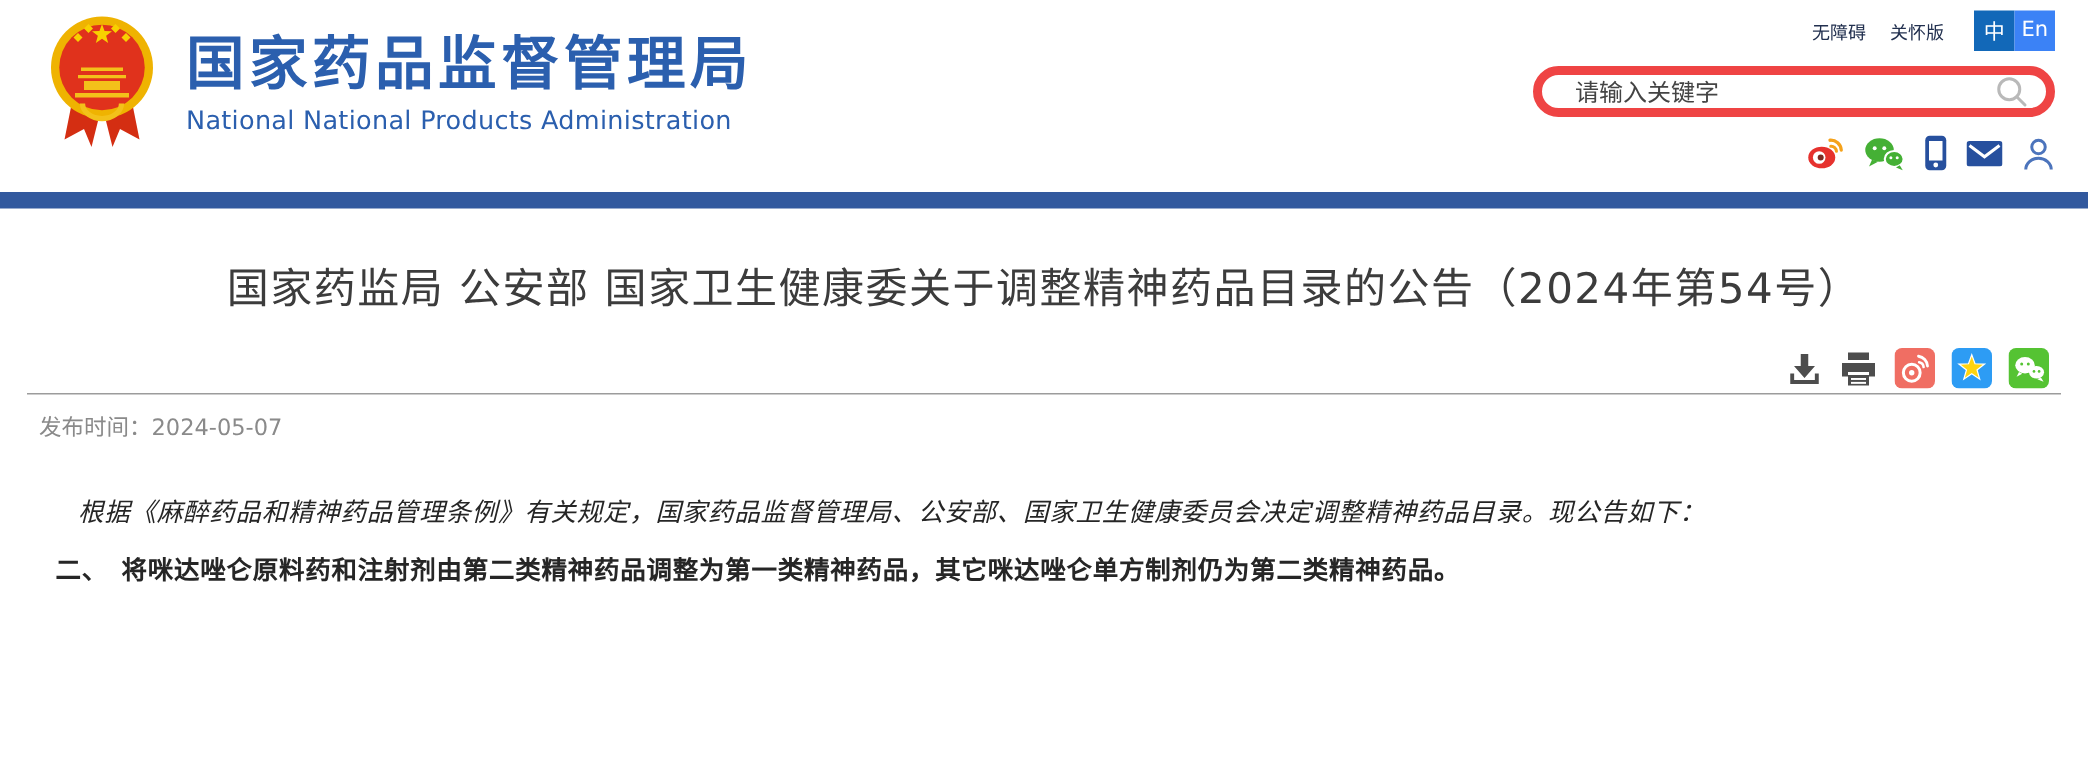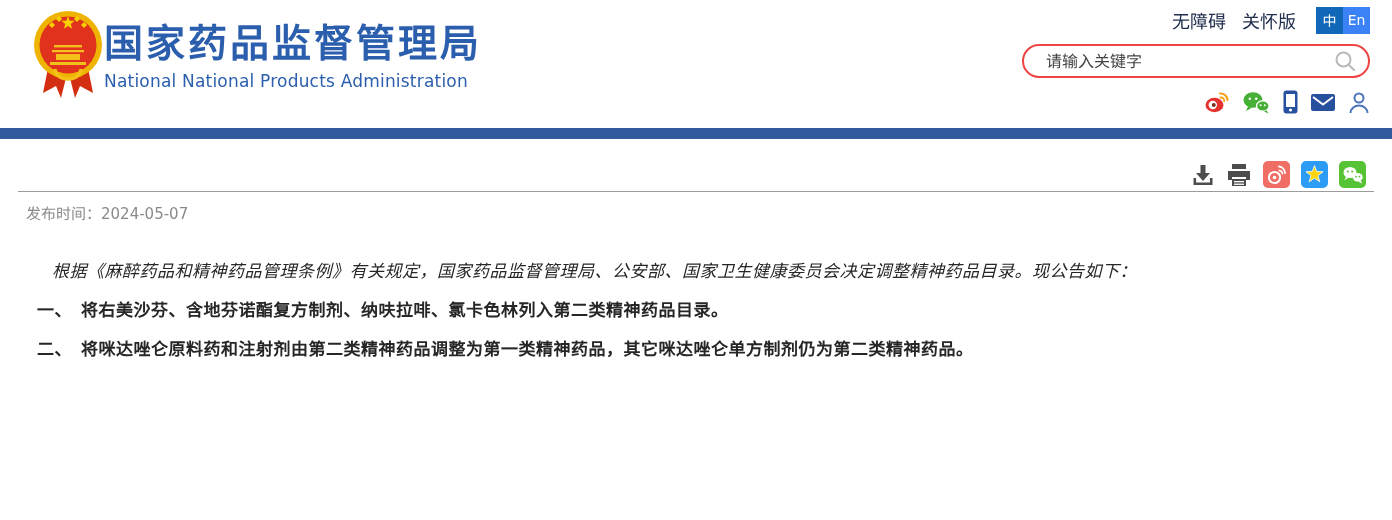--- a/index.html
+++ b/index.html
@@ -5,34 +5,34 @@
   * { margin:0; padding:0; box-sizing:border-box; }
   html,body { background:#fff; }
   body {
     width:1392px; height:520px; overflow:hidden;
     font-family:"DejaVu Sans","Liberation Sans",sans-serif;
   }
   a { text-decoration:none; cursor:pointer; }
 
   
   .header { position:relative; height:128px; background:#fff; }
-  .logo { position:absolute; left:32px; top:8px; display:flex; align-items:center; }
+  .logo { position:absolute; left:32px; top:8px; display:flex; align-items:center; gap:20px; }
   .logo-text .zh { color:#2b5fae; font-size:39px; font-weight:bold; letter-spacing:3px; line-height:1.1; }
   .logo-text .en { color:#2b5fae; font-size:17px; margin-top:5px; letter-spacing:.2px; }
 
   .header-right { position:absolute; right:22px; top:6px; display:flex; flex-direction:column; align-items:flex-end; }
   .top-links { display:flex; align-items:center; height:28px; }
-  .top-link { color:#22304f; font-size:18px; margin-left:16px; }
+  .top-link { color:#22304f; font-size:12px; margin-left:16px; }
   .lang { display:flex; margin-left:20px; }
   .lang-btn { width:27px; height:27px; display:flex; align-items:center; justify-content:center;
               color:#fff; font-size:14px; cursor:pointer; }
   .lang-zh { background:#1268b8; }
   .lang-en { background:#3b82f6; }
 
-  .search-pill { margin-top:10px; width:348px; height:34px; border:2px solid #ef4444;
+  .search-pill { margin-top:10px; width:348px; height:34px; border:6px solid #ef4444;
                  border-radius:17px; display:flex; align-items:center; padding:0 12px 0 22px; background:#fff; }
   .search-pill input { border:none; outline:none; flex:1; font-size:16px; color:#333; background:transparent;
                        font-family:inherit; }
   .search-pill input::placeholder { color:#444; opacity:1; }
   .search-icon { display:flex; align-items:center; }
 
   .social-row { margin-top:11px; display:flex; align-items:center; gap:13px; height:26px; }
   .social-row span { display:flex; align-items:center; cursor:pointer; }
 
   .blue-bar { height:11px; background:#32599e; }
@@ -143,20 +143,21 @@
             <path d="M2.5 22 a8.5 7.5 0 0 1 17 0" stroke="#4c74bc" stroke-width="2" fill="none"></path>
           </svg>
         </span>
       </div>
     </div>
   </header>
 
   <div class="blue-bar"></div>
 
   <main class="article">
+    <h1 class="article-title">国家药监局 公安部 国家卫生健康委关于调整精神药品目录的公告（2024年第54号）</h1>
 
     <div class="toolbar">
       <span>
         <svg width="24" height="24" viewBox="0 0 24 24" fill="#4d4d4d">
           <path d="M9.5 2 h5 v8 h4.5 l-7 8 -7 -8 h4.5 z"></path>
           <path d="M2.5 15 v7 h19 v-7 h-2.6 v4.4 h-13.8 v-4.4 z"></path>
         </svg>
       </span>
       <span>
         <svg width="26" height="24" viewBox="0 0 26 24" fill="#4d4d4d">
@@ -198,18 +199,17 @@
     </div>
 
     <hr class="divider">
 
     <div class="pubdate">
       <span>发布时间：</span><span>2024-05-07</span>
     </div>
 
     <div class="body-text">
       <p class="para indent-first">根据《麻醉药品和精神药品管理条例》有关规定，国家药品监督管理局、公安部、国家卫生健康委员会决定调整精神药品目录。现公告如下：</p>
-      <p class="para bold">一、　将右美沙芬、含地芬诺酯复方制剂、纳呋拉啡、氯卡色林列入第二类精神药品目录。</p>
       <p class="para bold">二、　将咪达唑仑原料药和注射剂由第二类精神药品调整为第一类精神药品，其它咪达唑仑单方制剂仍为第二类精神药品。</p>
     </div>
   </main>
 
 </div>
 
 </body></html>

